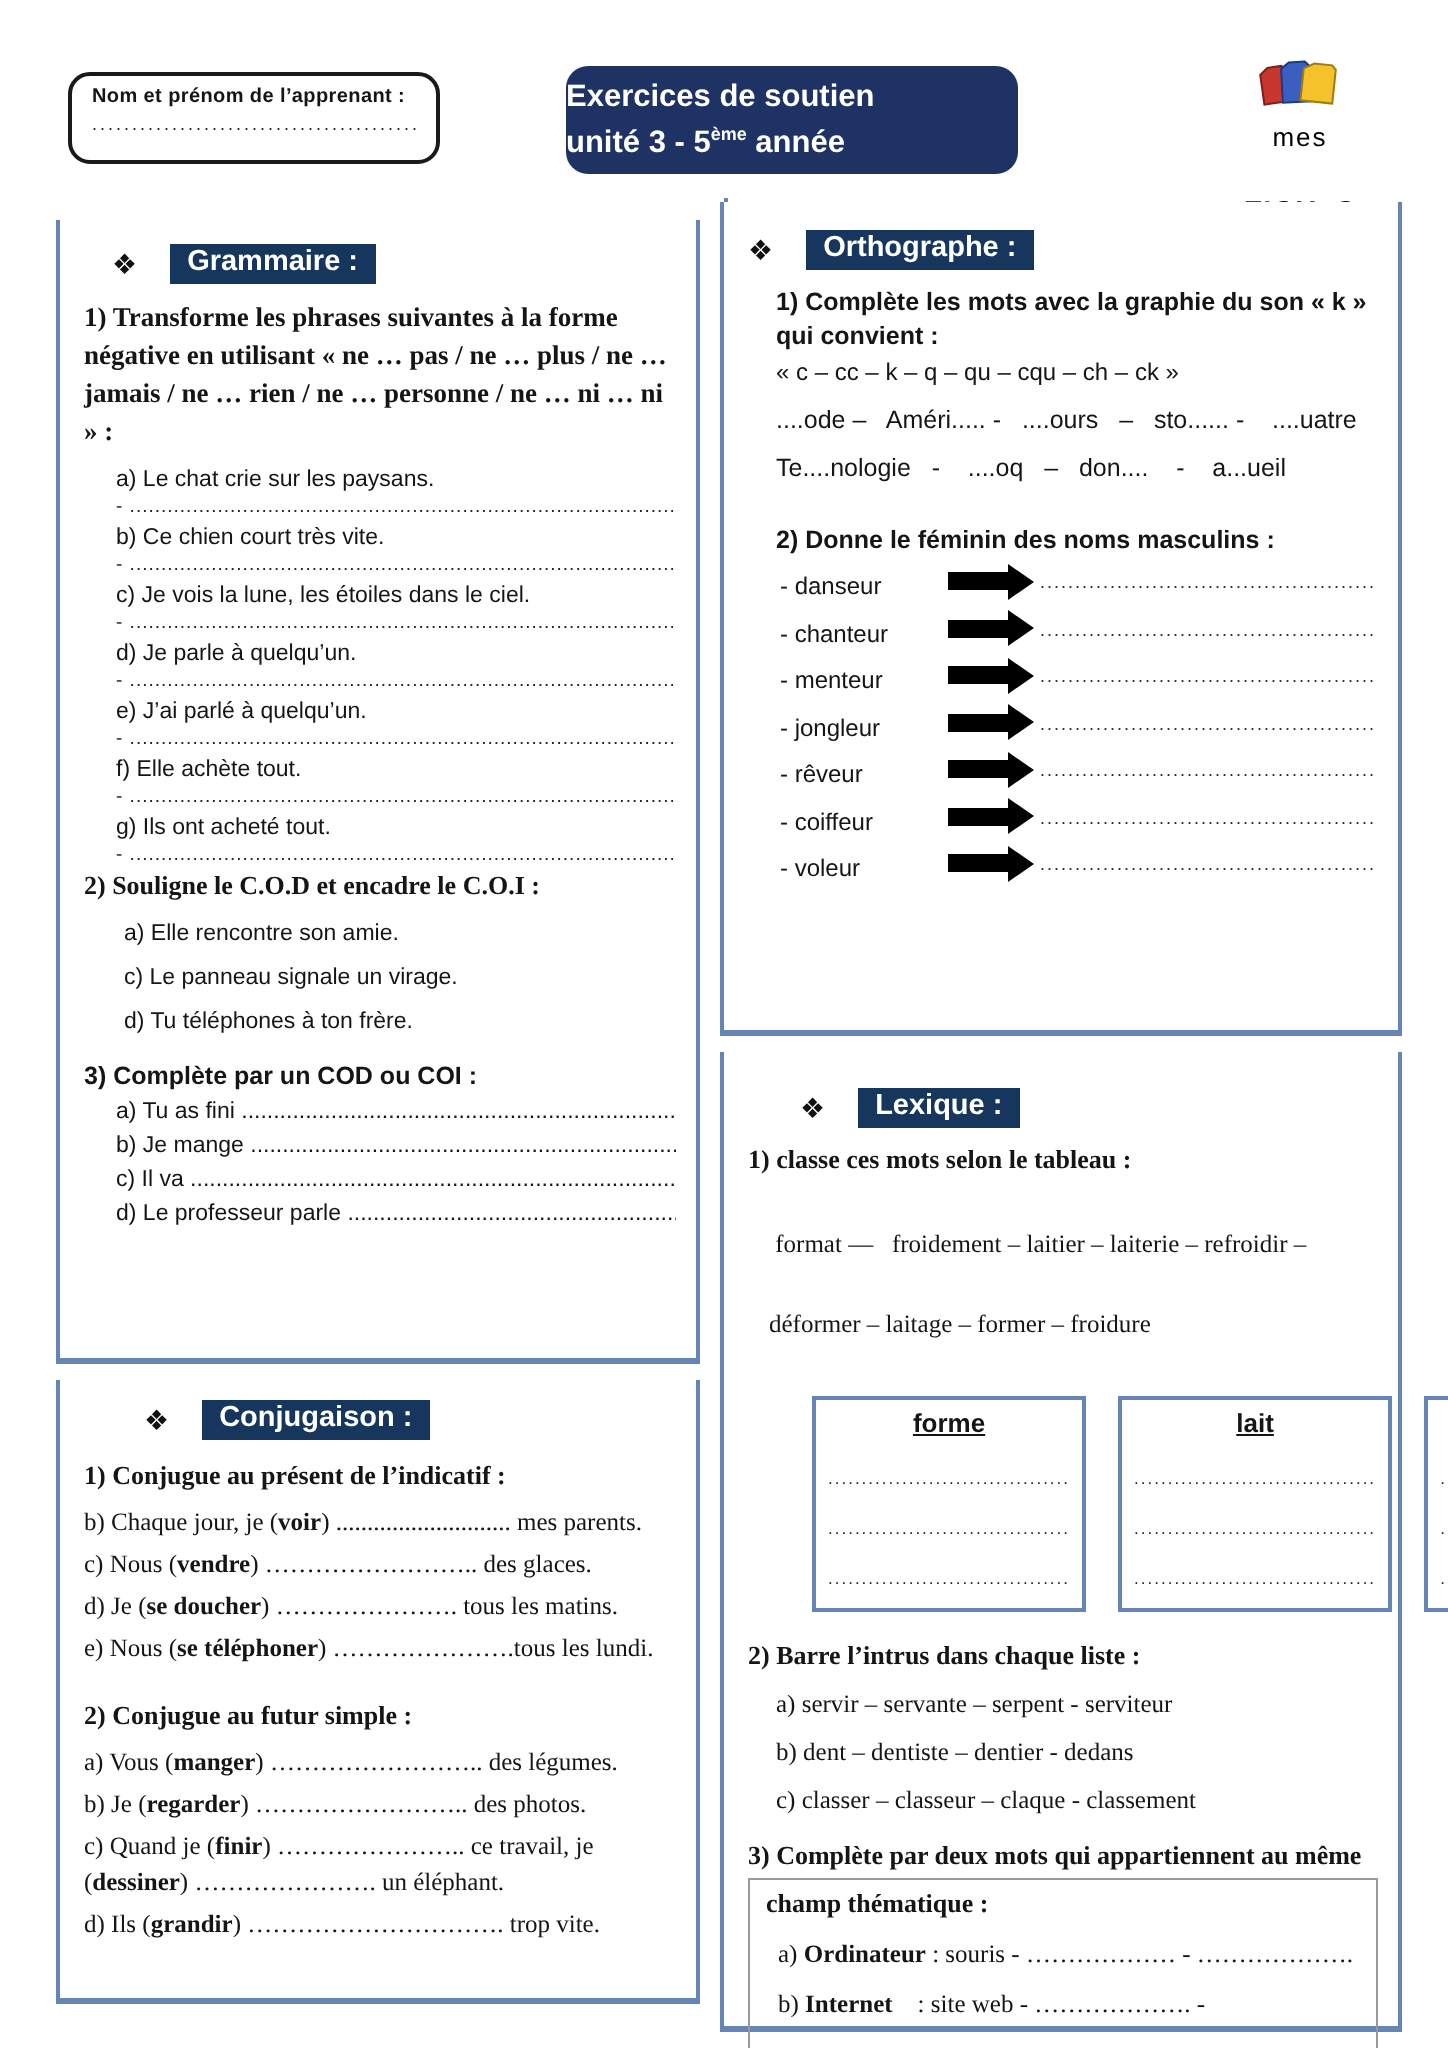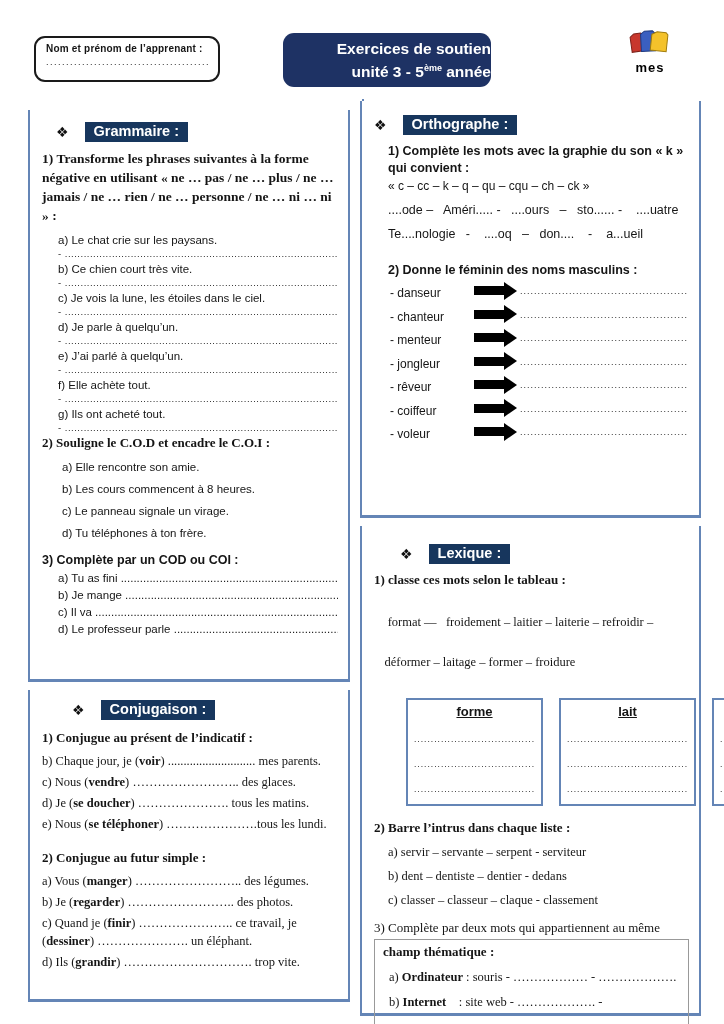--- a/index.html
+++ b/index.html
@@ -10,30 +10,30 @@
   
   .name-box {
     position:absolute; left:34px; top:36px; width:186px; height:46px;
     border:2px solid #1a1a1a; border-radius:11px; box-sizing:border-box;
     padding:5px 10px 0 10px; background:#fff;
   }
   .name-label { font-weight:bold; font-size:10px; letter-spacing:.2px; }
   .name-dots  { font-size:9px; letter-spacing:1.5px; margin-top:3px; white-space:nowrap; overflow:hidden; }
 
   .title-box {
-    position:absolute; left:283px; top:33px; width:208px; height:54px;
-    background:#1e3264; border-radius:11px; color:#fff; text-align:right;
+    position:absolute; left:283px; top:33px; width:226px; height:54px;
+    background:#1e3264; border-radius:11px; color:#fff; text-align:left;
     font-weight:bold; font-size:15.5px; line-height:1.5;
     display:flex; flex-direction:column; justify-content:center;
   }
   .title-box sup { font-size:9px; }
 
   .logo { position:absolute; left:598px; top:28px; width:104px; text-align:center; }
   .logo-folders { height:30px; }
-  .logo-t1 { font-weight:700; font-size:13px; line-height:.9; color:#000; letter-spacing:1px; }
+  .logo-t1 { font-weight:400; font-size:13px; line-height:.9; color:#000; letter-spacing:1px; }
   .logo-t2 { font-weight:900; font-size:15px; line-height:1; color:#000; letter-spacing:.5px;margin-top:24px; }
   .logo-arabic { font-size:7.5px; color:#666; margin-top:3px; }
   .logo-social { display:flex; justify-content:center; align-items:center; gap:3px; margin-top:3px; }
   .soc { width:10px; height:10px; border:1px solid #888; border-radius:50%; font-size:6.5px; line-height:9px; color:#555; font-weight:bold; }
   .logo-social span.txt { font-size:7.5px; font-weight:bold; color:#222; }
 
   .center-divider { position:absolute; left:362px; top:99px; width:2px; height:28px; background:#6485b6; }
 
   
   .box {
@@ -75,21 +75,21 @@
   .fem-dots { flex:1; font-size:9px; letter-spacing:1px; white-space:nowrap; overflow:hidden; color:#222; }
 
   
   .l-ex-title { font-family:"Liberation Serif", serif; font-weight:bold; font-size:13px; margin:8px 0 4px 2px; }
   .l-words { font-family:"Liberation Serif", serif; font-size:12.5px; line-height:1.6; margin:0 0 6px 0; white-space:pre-wrap; }
   .lex-table { display:flex; gap:16px; margin:6px 2px 4px 2px;padding-left:32px; }
   .lex-col { flex:1; border:2px solid #6485b6; padding:4px 6px 10px 6px; text-align:center; }
   .lex-col-head { font-weight:bold; font-size:13px; text-decoration:underline; }
   .lex-dots { font-size:8.5px; letter-spacing:1px; margin-top:15px; white-space:nowrap; overflow:hidden; color:#222; }
   .l2-item { font-family:"Liberation Serif", serif; font-size:12.5px; margin:9px 0 0 16px; }
-  .l-ex3-line1 { font-family:"Liberation Serif", serif; font-weight:normal; font-size:13px; margin:12px 0 0 2px; }
+  .l-ex3-line1 { font-family:"Liberation Serif", serif; font-weight:bold; font-size:13px; margin:12px 0 0 2px; }
   .champ-box { border:1.5px solid #999; margin:3px 0 0 2px; padding:2px 8px 10px 8px; }
   .champ-line2 { font-family:"Liberation Serif", serif; font-weight:bold; font-size:13px; margin-top:2px; }
   .l3-item { font-family:"Liberation Serif", serif; font-size:12.5px; margin:10px 0 0 6px; white-space:pre-wrap; overflow:hidden; max-height:18px; }
 
   .bold { font-weight:bold; }
 </style>
 </head>
 <body>
 
 <div class="name-box">
@@ -143,21 +143,20 @@
   <div class="g-ans">- ........................................................................................................................</div>
   <div class="g-item">e) J’ai parlé à quelqu’un.</div>
   <div class="g-ans">- ........................................................................................................................</div>
   <div class="g-item">f) Elle achète tout.</div>
   <div class="g-ans">- ........................................................................................................................</div>
   <div class="g-item">g) Ils ont acheté tout.</div>
   <div class="g-ans">- ........................................................................................................................</div>
 
   <div class="g-ex2-title">2) Souligne le C.O.D et encadre le C.O.I :</div>
   <div class="g2-item">a) Elle rencontre son amie.</div>
-  <div class="g2-item">b) Les cours commencent à 8 heures.</div>
   <div class="g2-item">c) Le panneau signale un virage.</div>
   <div class="g2-item">d) Tu téléphones à ton frère.</div>
 
   <div class="g-ex3-title">3) Complète par un COD ou COI :</div>
   <div class="g3-item">a) Tu as fini ..........................................................................</div>
   <div class="g3-item">b) Je mange ..........................................................................</div>
   <div class="g3-item">c) Il va ...................................................................................</div>
   <div class="g3-item">d) Le professeur parle ........................................................</div>
 </div>
 

